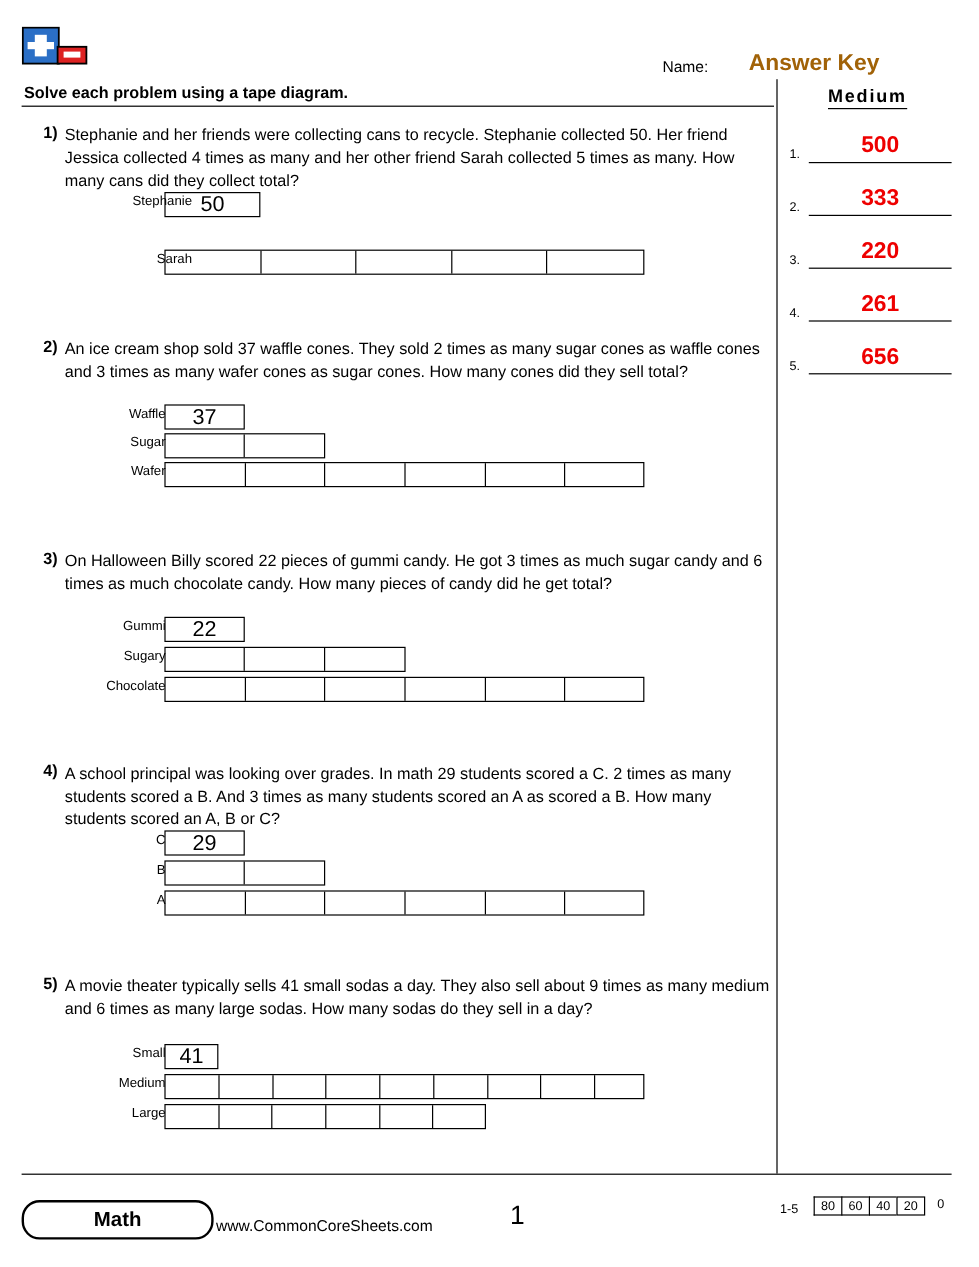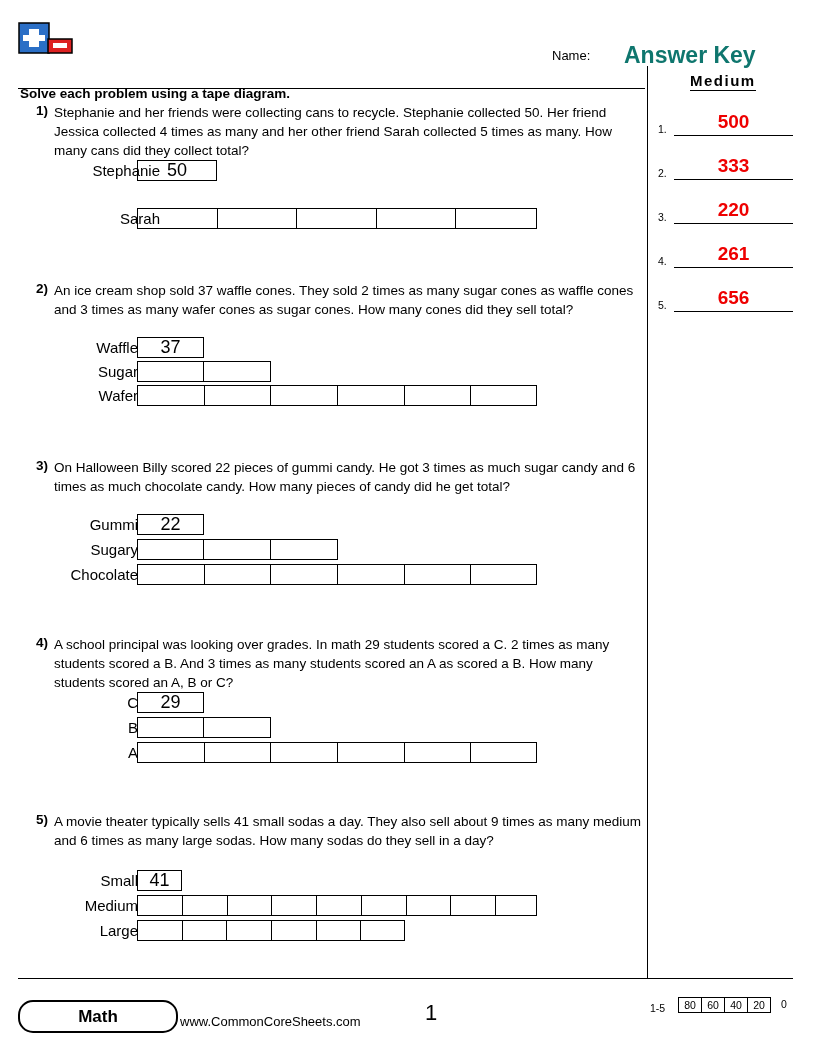--- a/index.html
+++ b/index.html
@@ -43,32 +43,31 @@
   .name-label {
     position: absolute;
     left: 552px;
     top: 48px;
     font-size: 13px;
   }
   .answer-key {
     position: absolute;
     left: 624px;
     top: 42px;
-    font-size: 23px;
-    font-weight: bold;
-    color: #0f766e;
+    font-size: 19px;
+    font-weight: bold;
+    color: #a16207;
     white-space: nowrap;
   }
   .instructions {
     position: absolute;
     left: 20px;
     top: 70px;
     font-size: 13.5px;
     font-weight: bold;
-    margin-top: 16px;
   }
   .hrule {
     position: absolute;
     left: 18px;
     top: 88px;
     width: 627px;
     height: 0;
     border-top: 1px solid #000;
   }
 
@@ -143,21 +142,21 @@
     font-size: 13.5px;
     line-height: 19px;
   }
 
   
   .tape-row { position: absolute; height: 22px; }
   .tape-label {
     position: absolute;
     right: 0;
     top: 2px;
-    font-size: 15px;
+    font-size: 11px;
     white-space: nowrap;
   }
   .tape-bar {
     position: absolute;
     top: 0;
     height: 21px;
     display: flex;
     border: 1px solid #000;
     box-sizing: border-box;
   }

